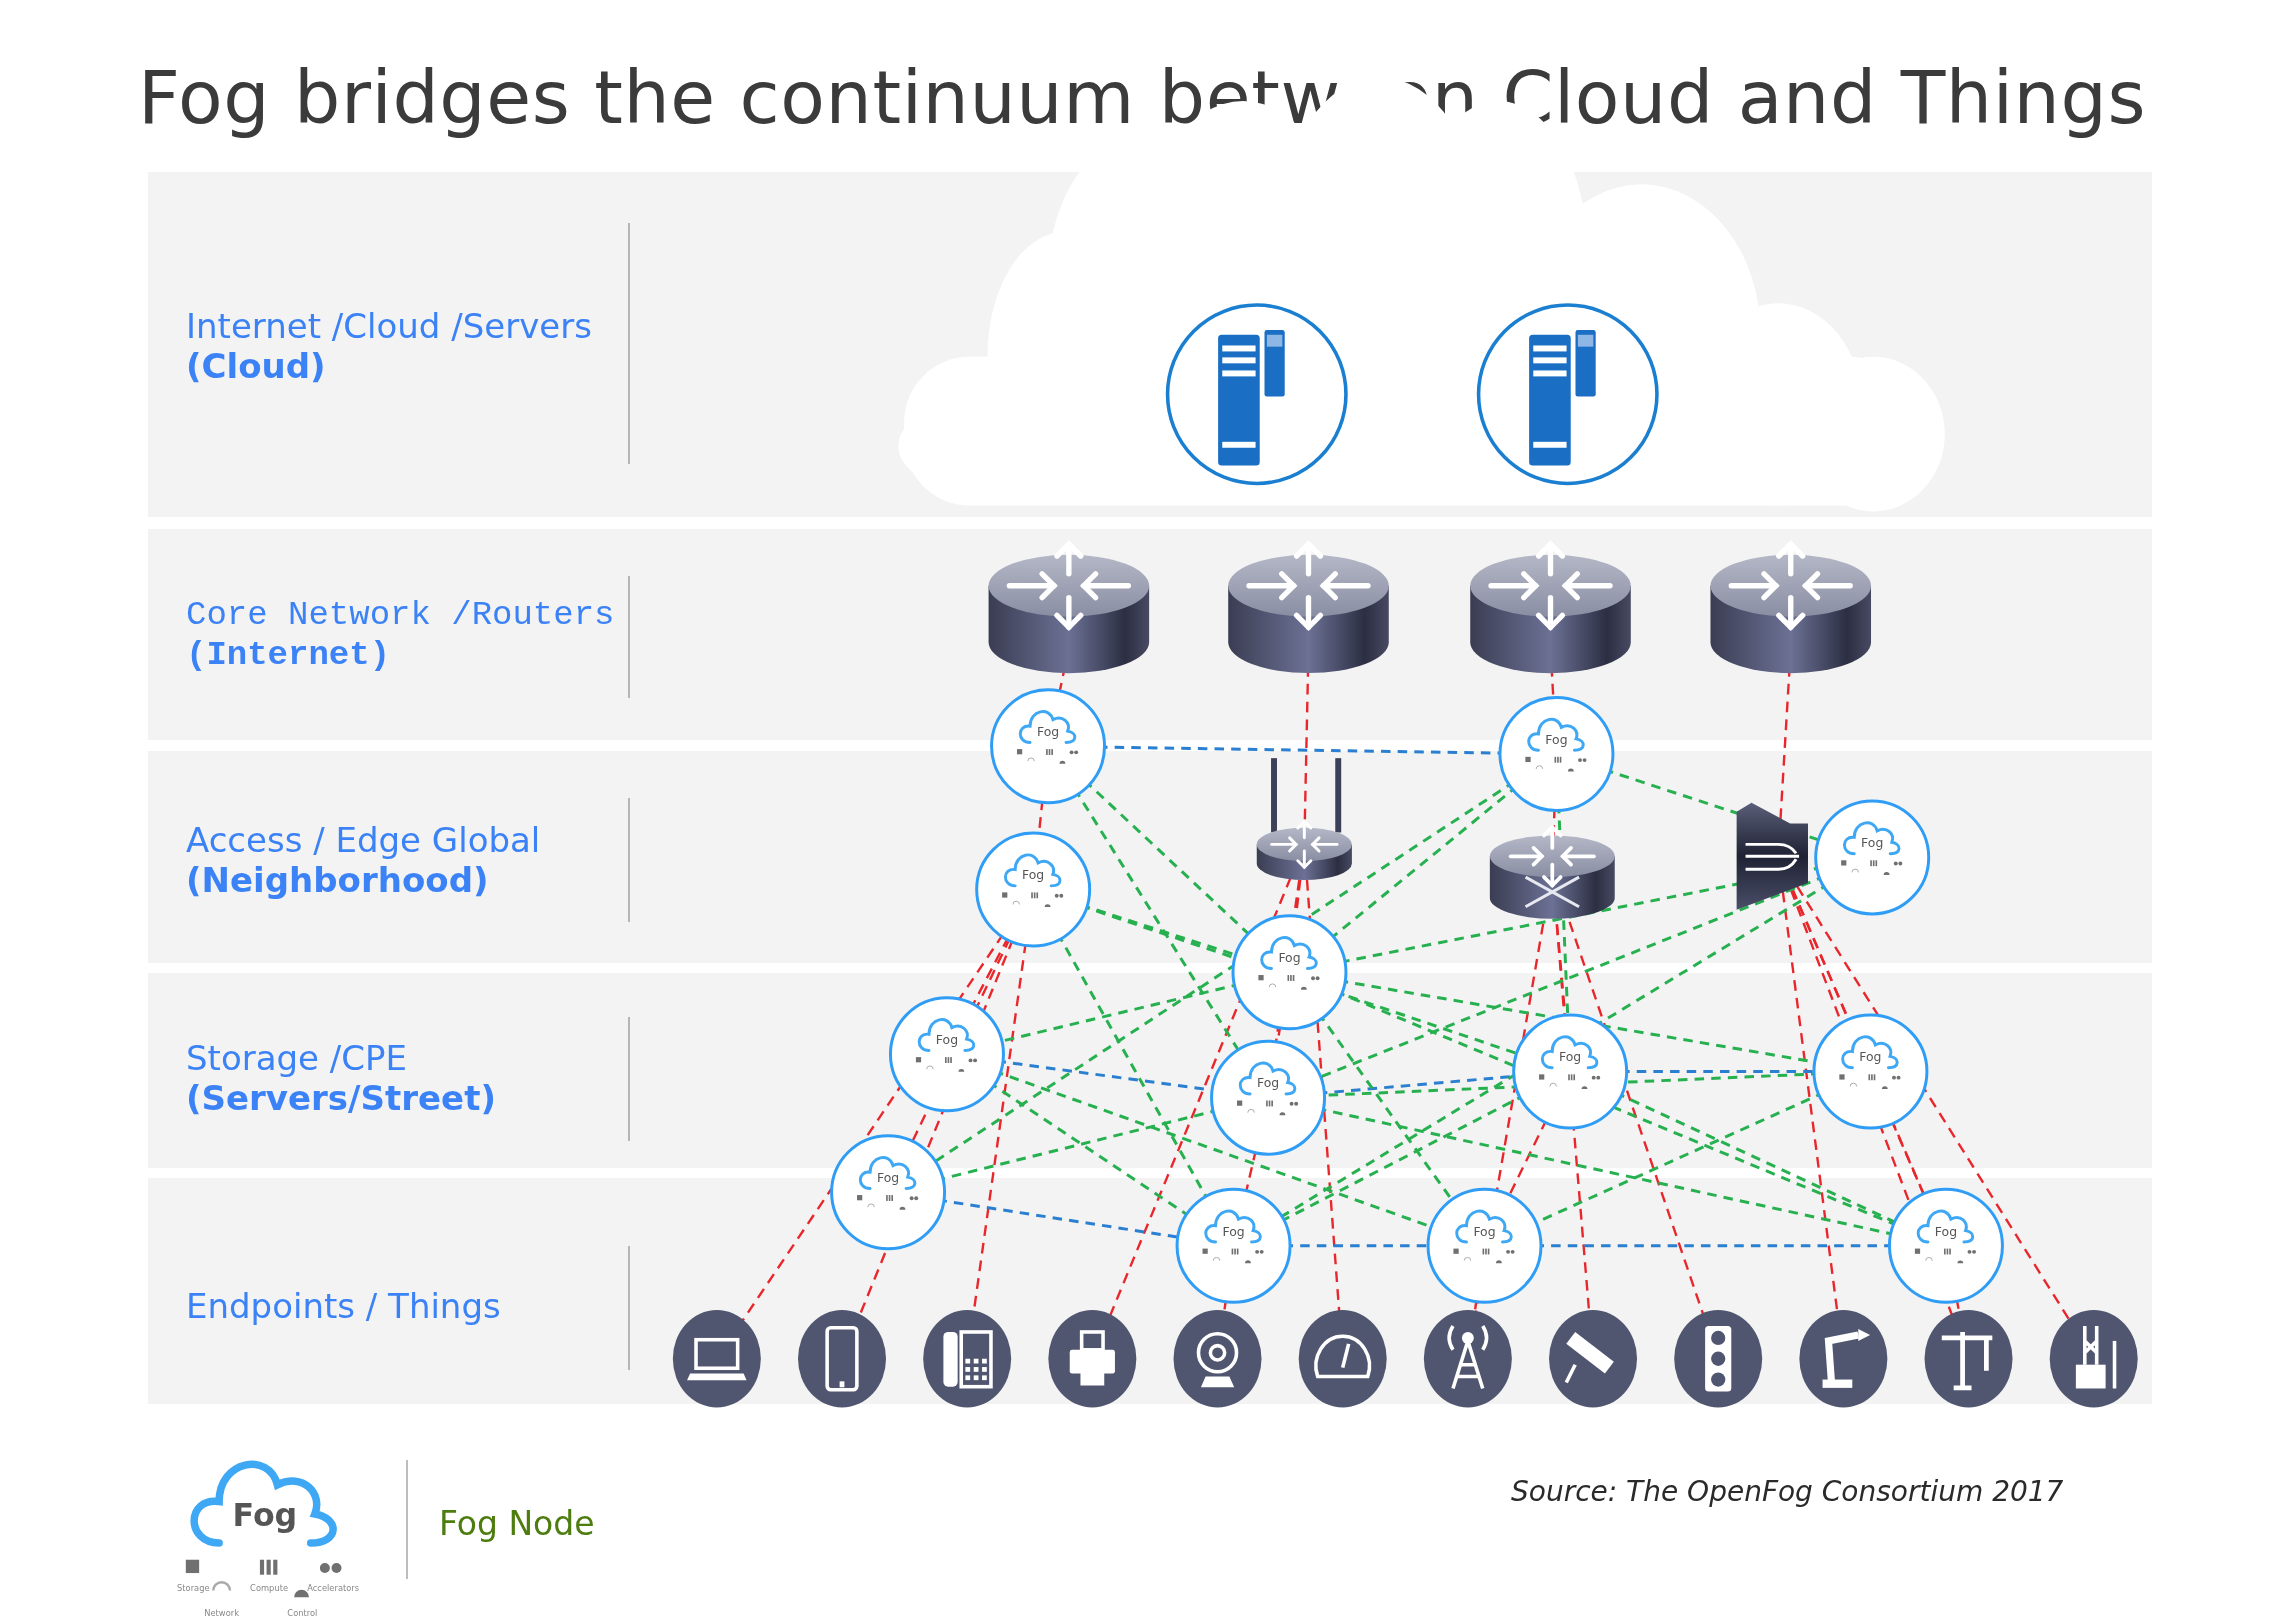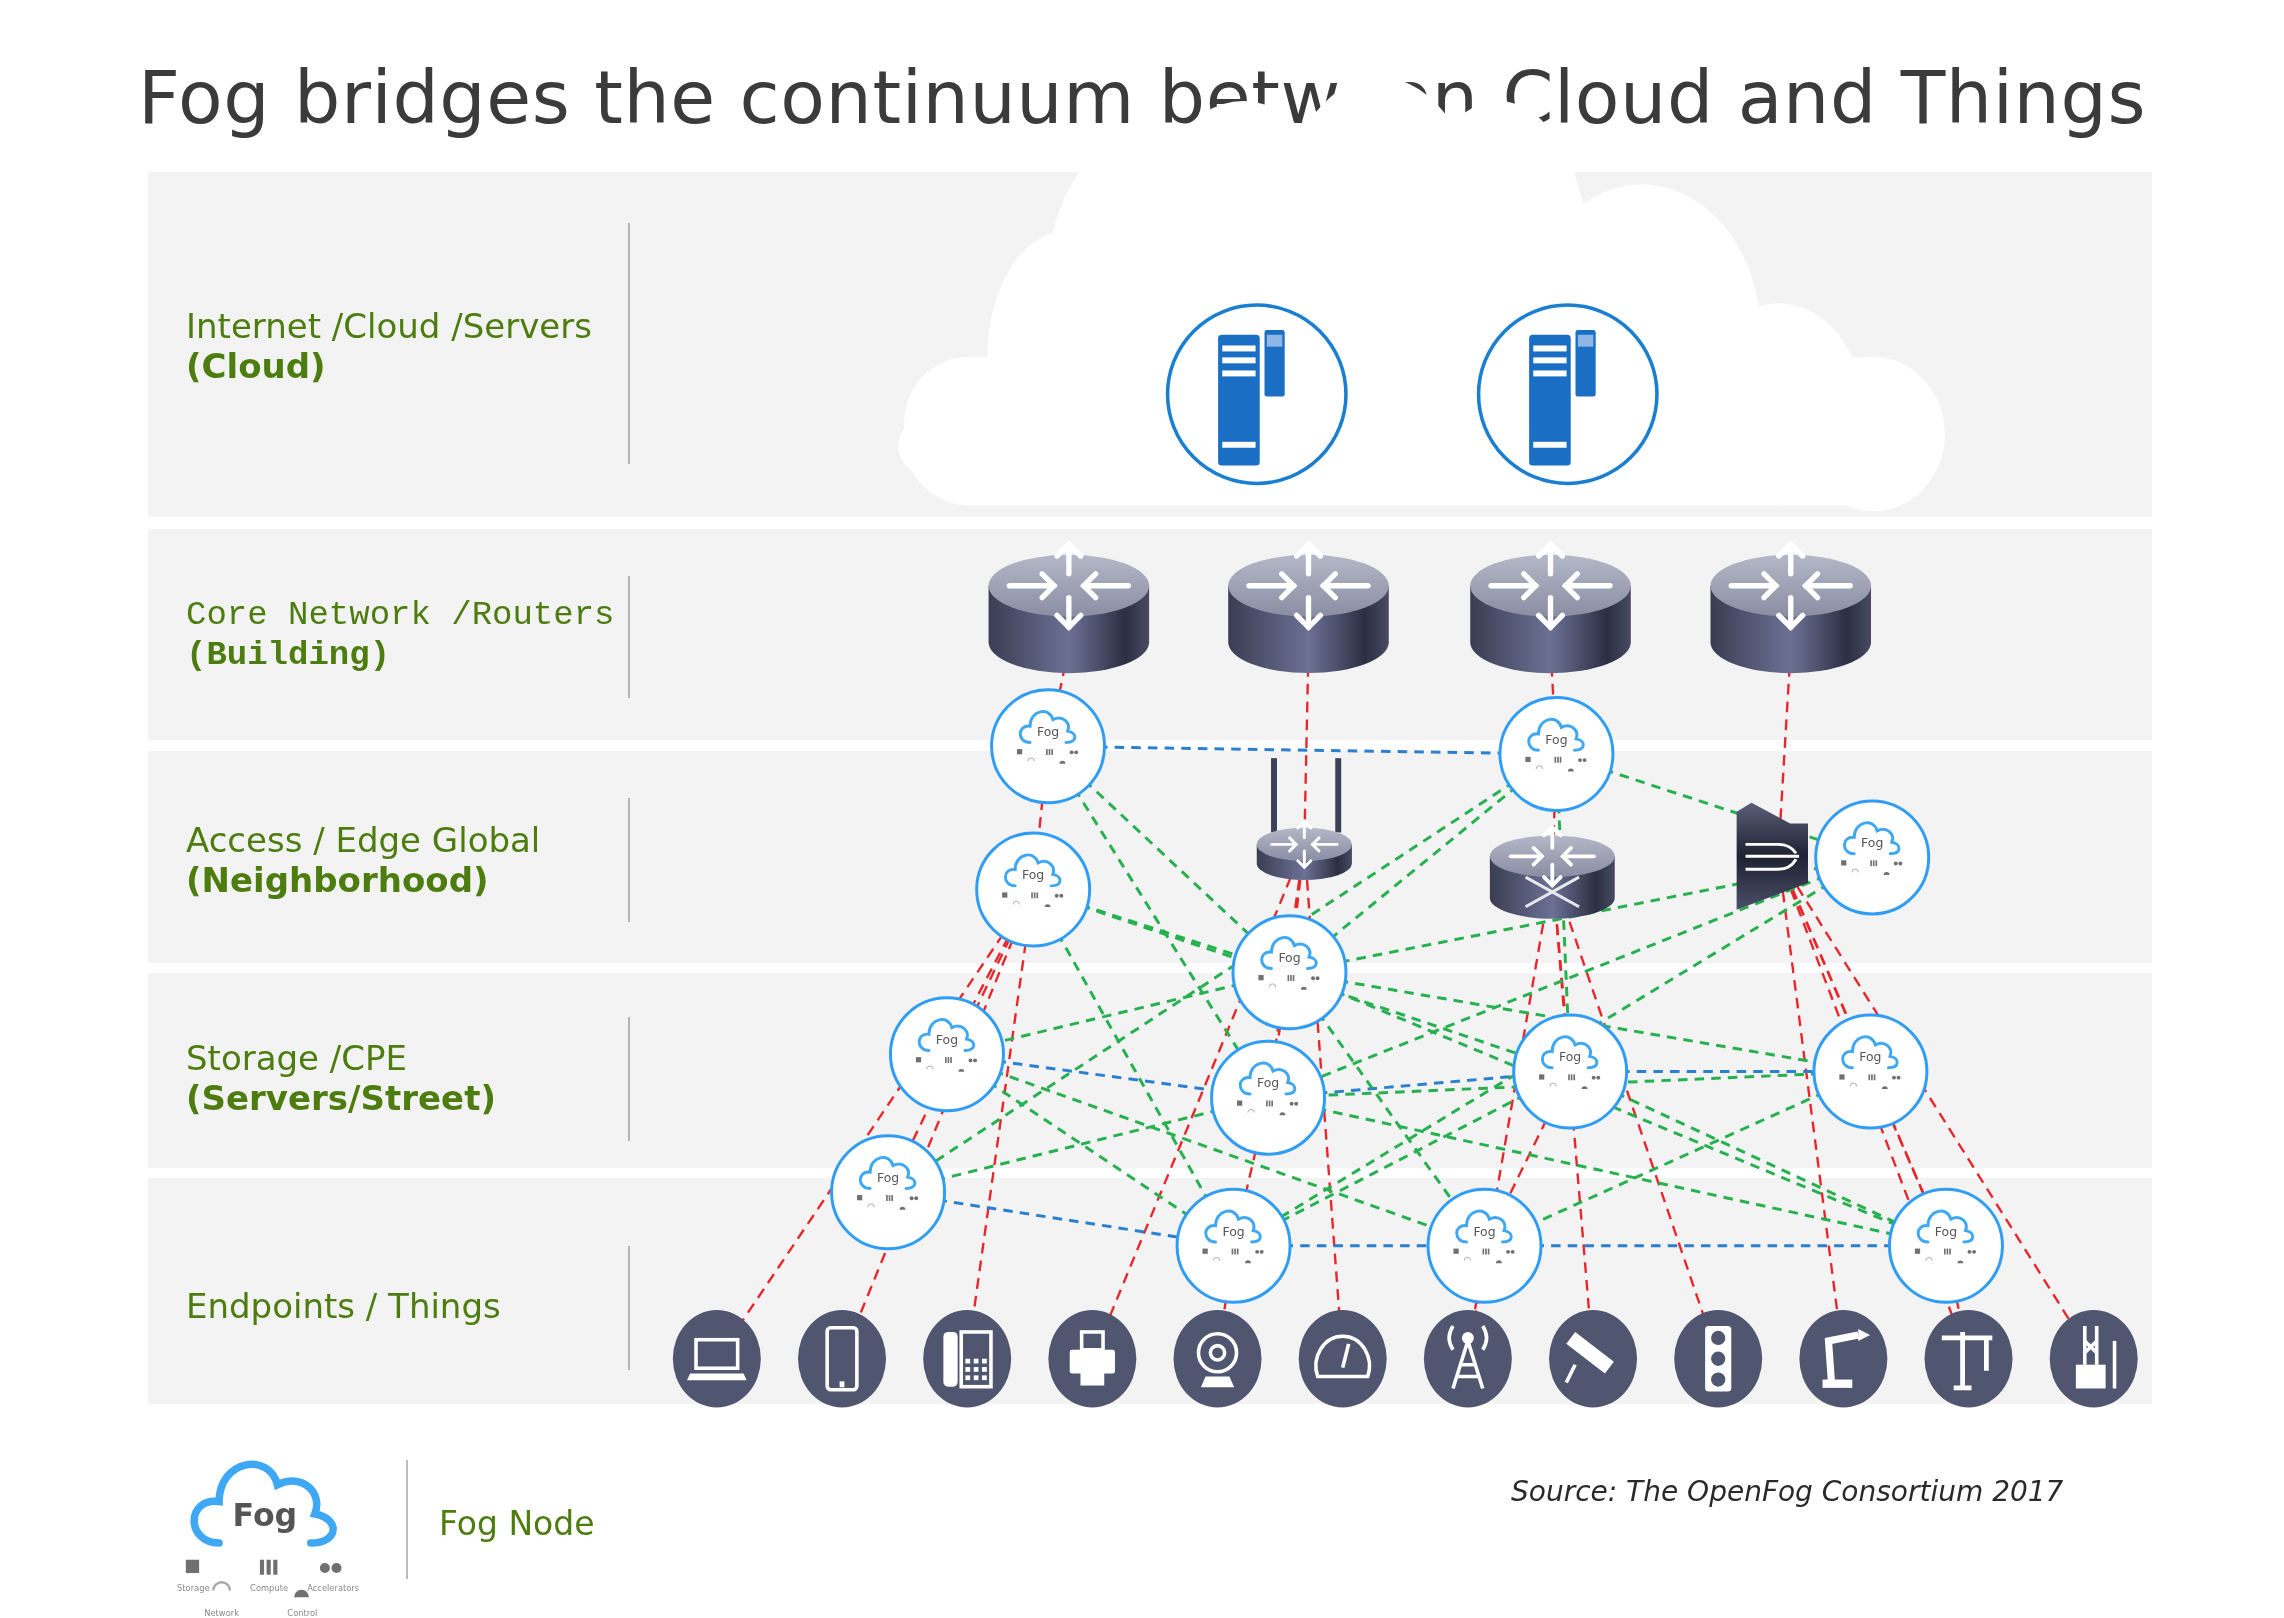--- a/index.html
+++ b/index.html
@@ -1,19 +1,19 @@
 <!DOCTYPE html>
 <html style="font-size:9.5px"><head>
 <meta charset="utf-8">
 <style>
   html, body { margin:0; padding:0; background:#ffffff; }
   body { width:2284px; height:1618px; position:relative; overflow:hidden; font-family:"DejaVu Sans", sans-serif; color:#3a3a3a; }
   .title { position:absolute; left:0; width:2284px; top:55px; text-align:center; font-size:73px; color:#3b3b3b; font-weight:normal; letter-spacing:0.6px; }
   .band { position:absolute; left:148px; width:2004px; background:#f3f3f3; }
-  .band-label { position:absolute; left:186px; font-size:34px; line-height:40px; color:#4d7c0f; }
+  .band-label { position:absolute; left:186px; font-size:34px; line-height:40px; color:#3b82f6; }
   .band-label .sub { font-weight:bold; display:block; }
   .divider { position:absolute; left:628px; width:1.8px; background:#b5b5b5; }
   svg#net { position:absolute; left:0; top:0; }
   .source { position:absolute; left:1511px; top:1475px; font-size:28px; font-style:italic; color:#2a2a2a; }
   .legend-label { position:absolute; left:439px; top:1504px; font-size:33px; color:#4d7c0f; }
   .legend-div { position:absolute; left:406px; top:1460px; width:1.8px; height:119px; background:#bdbdbd; }
 </style>
 </head>
 <body>
 
@@ -24,21 +24,21 @@
 <div class="band" style="top:751px;height:212px;"></div>
 <div class="band" style="top:973px;height:195px;"></div>
 <div class="band" style="top:1178px;height:226px;"></div>
 
 <div class="band-label" style="top:306px;">
   <span>Internet /Cloud /Servers</span>
   <span class="sub">(Cloud)</span>
 </div>
 <div class="band-label" style="top:595px;font-family:Liberation Mono, monospace;">
   <span>Core Network /Routers</span>
-  <span class="sub">(Building)</span>
+  <span class="sub">(Internet)</span>
 </div>
 <div class="band-label" style="top:820px;">
   <span>Access / Edge Global</span>
   <span class="sub">(Neighborhood)</span>
 </div>
 <div class="band-label" style="top:1038px;">
   <span>Storage /CPE</span>
   <span class="sub">(Servers/Street)</span>
 </div>
 <div class="band-label" style="top:1286px;">

